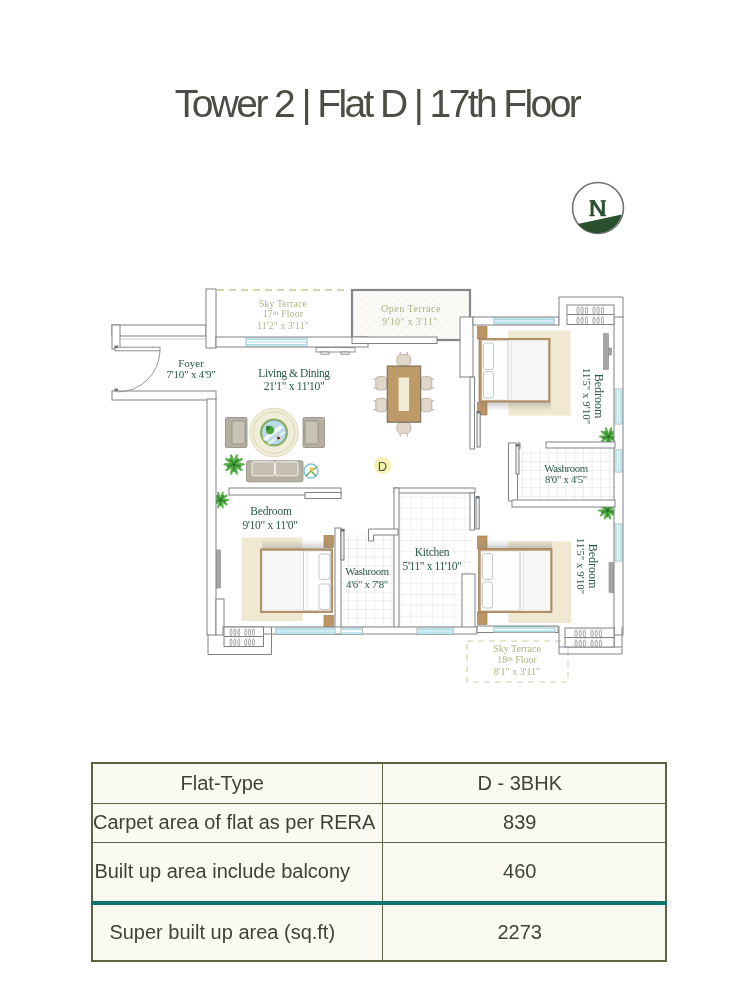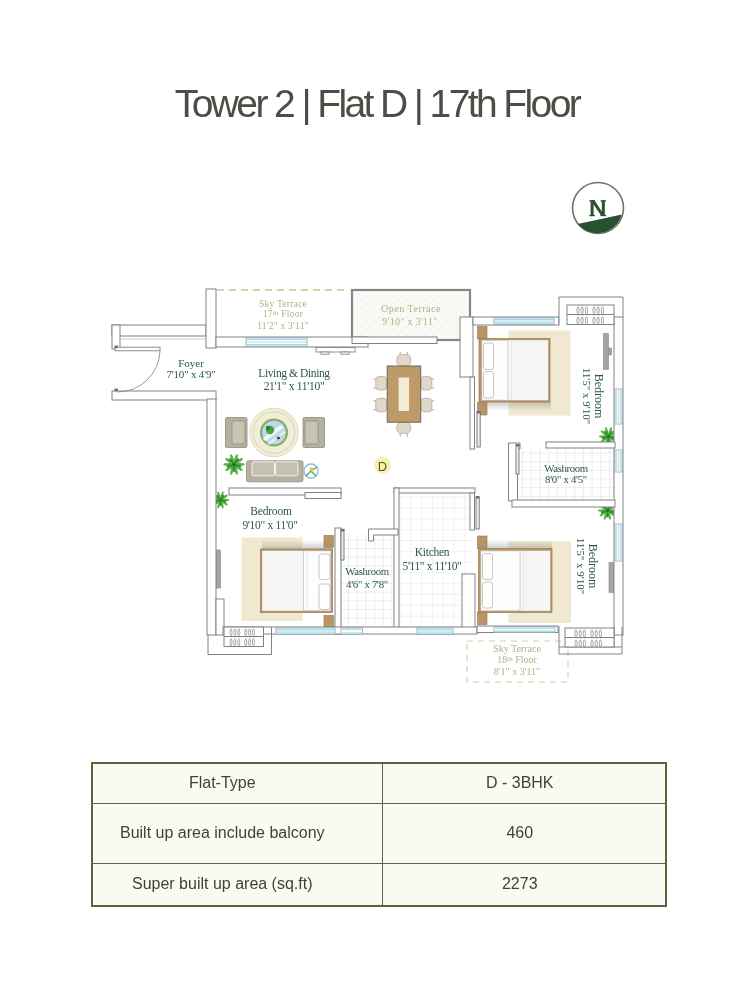--- a/index.html
+++ b/index.html
@@ -1,28 +1,28 @@
 <!DOCTYPE html>
 <html><head>
 <meta charset="utf-8">
 <style>
   html,body{margin:0;padding:0;width:750px;height:1000px;background:#ffffff;overflow:hidden;}
   body{font-family:"Liberation Sans",sans-serif;position:relative;}
   .title{position:absolute;left:2px;top:82px;width:750px;text-align:center;
          font-size:39px;color:#4b4e44;letter-spacing:-2.6px;}
   table.area{position:absolute;left:91px;top:762px;width:576px;border-collapse:collapse;
-         background:#fbfaf2;color:#3e4238;font-size:16px;table-layout:fixed;}
+         background:#fbfaf2;color:#3e4238;font-size:20px;table-layout:fixed;}
   table.area td{border:1px solid #5a653f;text-align:center;vertical-align:middle;padding:0 16px 0 8px;box-sizing:border-box;white-space:nowrap;}
   table.area td.c1{padding:0 30px 0 0;}
   table.area{border:2px solid #5a653f;}
   td.c1{width:290px;}
   tr.r1 td{height:40px;}
   tr.r2 td{height:39.5px;}
   tr.r3 td{height:60px;margin-top:16px;}
-  tr.r4 td{height:43px;border-top:1px solid #0f766e;text-align:center;}
+  tr.r4 td{height:58px;border-top:4px solid #0f766e;text-align:center;}
 </style>
 </head>
 <body>
 
 <div class="title">Tower 2 | Flat D | 17th Floor</div>
 
 <svg width="750" height="760" viewBox="0 0 750 760" style="position:absolute;left:0;top:0;" xmlns="http://www.w3.org/2000/svg">
 <defs>
   <pattern id="tw" width="8.7" height="8.7" patternUnits="userSpaceOnUse">
     <path d="M8.7 0H0V8.7" fill="none" stroke="#d8d8d8" stroke-width="0.9"></path>
@@ -448,20 +448,24 @@
   </g>
 </g>
 </svg>
 
 <table class="area">
   <tbody>
       <tr class="r1">
         <td class="c1">Flat-Type</td>
         <td>D - 3BHK</td>
       </tr>
+  <tr class="r2">
+        <td class="c1">Carpet area of flat as per RERA</td>
+        <td>839</td>
+      </tr>
   <tr class="r3">
         <td class="c1">Built up area include balcony</td>
         <td>460</td>
       </tr>
   <tr class="r4">
         <td class="c1">Super built up area (sq.ft)</td>
         <td>2273</td>
       </tr>
 </tbody>
   </table>

